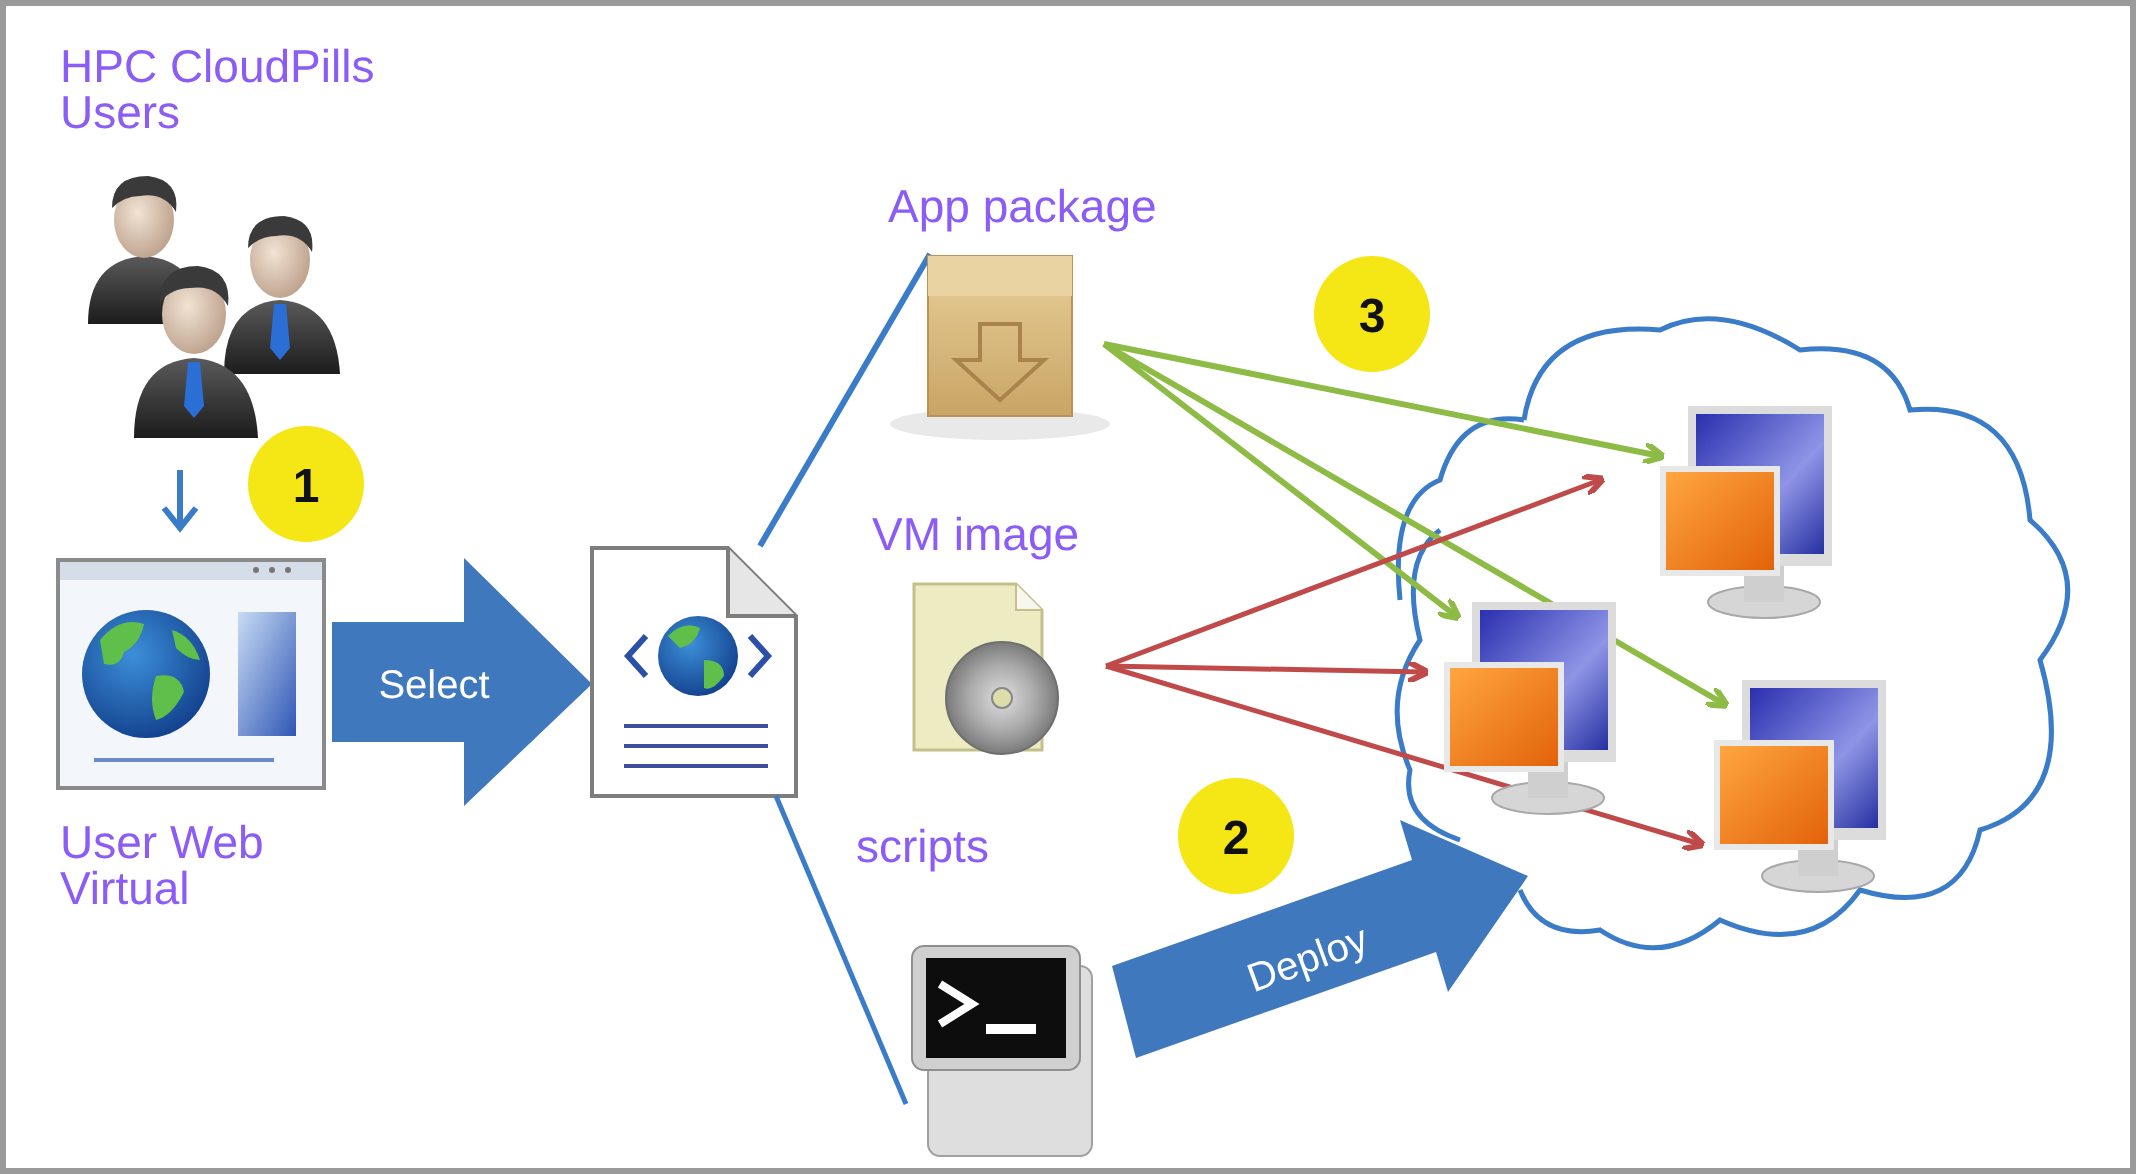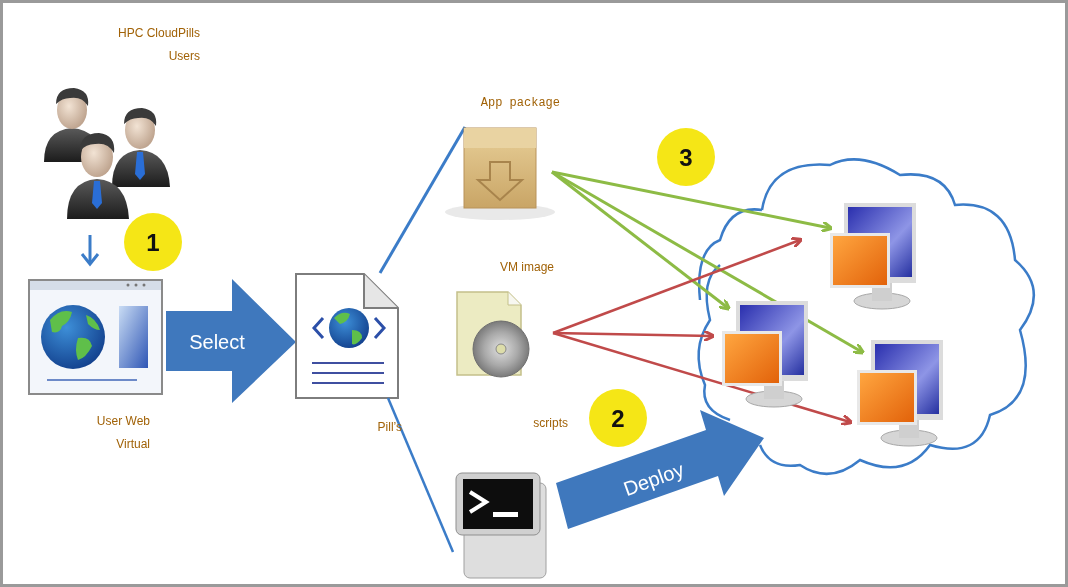--- a/index.html
+++ b/index.html
@@ -1,18 +1,18 @@
 <!DOCTYPE html>
 <html><head>
 <meta charset="utf-8">
 <style>
   html, body { margin:0; padding:0; background:#fff; }
   body { width:1068px; height:587px; position:relative; overflow:hidden; font-family:"Liberation Sans", sans-serif; }
   .frame { position:absolute; left:0; top:0; width:1062px; height:581px; border:3px solid #9a9a9a; border-top-width:3px; background:#fff; }
-  .label { position:absolute; color:#a16207; font-size:12px; line-height:23px; text-align:right; white-space:nowrap; }
+  .label { position:absolute; color:#8b5cf6; font-size:23px; line-height:23px; text-align:left; white-space:nowrap; }
   svg.main { position:absolute; left:0; top:0; }
   .badge-text { font-family:"Liberation Sans", sans-serif; font-weight:bold; font-size:24px; fill:#111; }
   .arrow-text { font-family:"Liberation Sans", sans-serif; font-size:20px; fill:#fff; }
 </style>
 </head>
 <body>
 
 <div class="frame"></div>
 
 <svg class="main" width="1068" height="587" viewBox="0 0 1068 587">
@@ -203,21 +203,20 @@
 
 <div class="label" style="left:30px; top:22px; width:170px;">
   <div>HPC CloudPills</div>
   <div>Users</div>
 </div>
 <div class="label" style="left:30px; top:410px; width:120px;">
   <div>User Web</div>
   <div>Virtual</div>
 </div>
 <div class="label" style="left:292px; top:416px; width:110px;">
-  <div>Pill’s</div>
-</div>
-<div class="label" style="left:400px; top:92px; width:160px;font-family:Liberation Mono, monospace;">App package</div>
-<div class="label" style="left:424px; top:256px; width:130px;">VM image</div>
+</div>
+<div class="label" style="left:444px; top:92px; width:160px;">App package</div>
+<div class="label" style="left:436px; top:256px; width:130px;">VM image</div>
 <div class="label" style="left:428px; top:412px; width:140px;">
   <div>scripts</div>
 </div>
 <div class="label" style="left:800px; top:106px; width:170px;">
 </div>
 
 </body></html>

